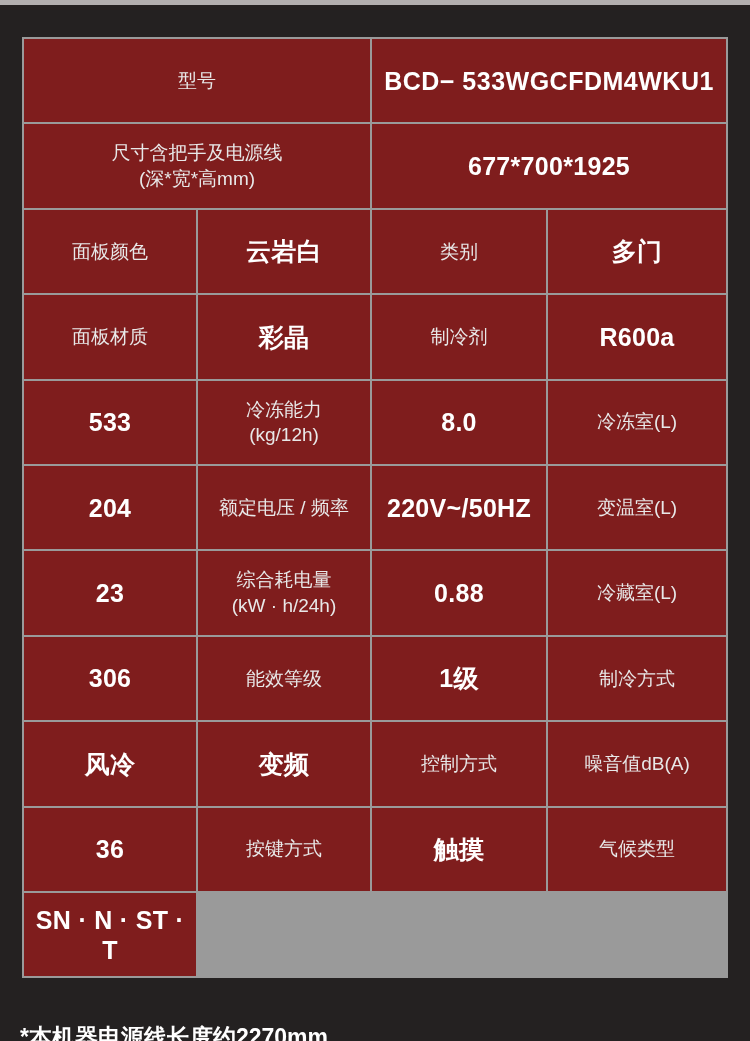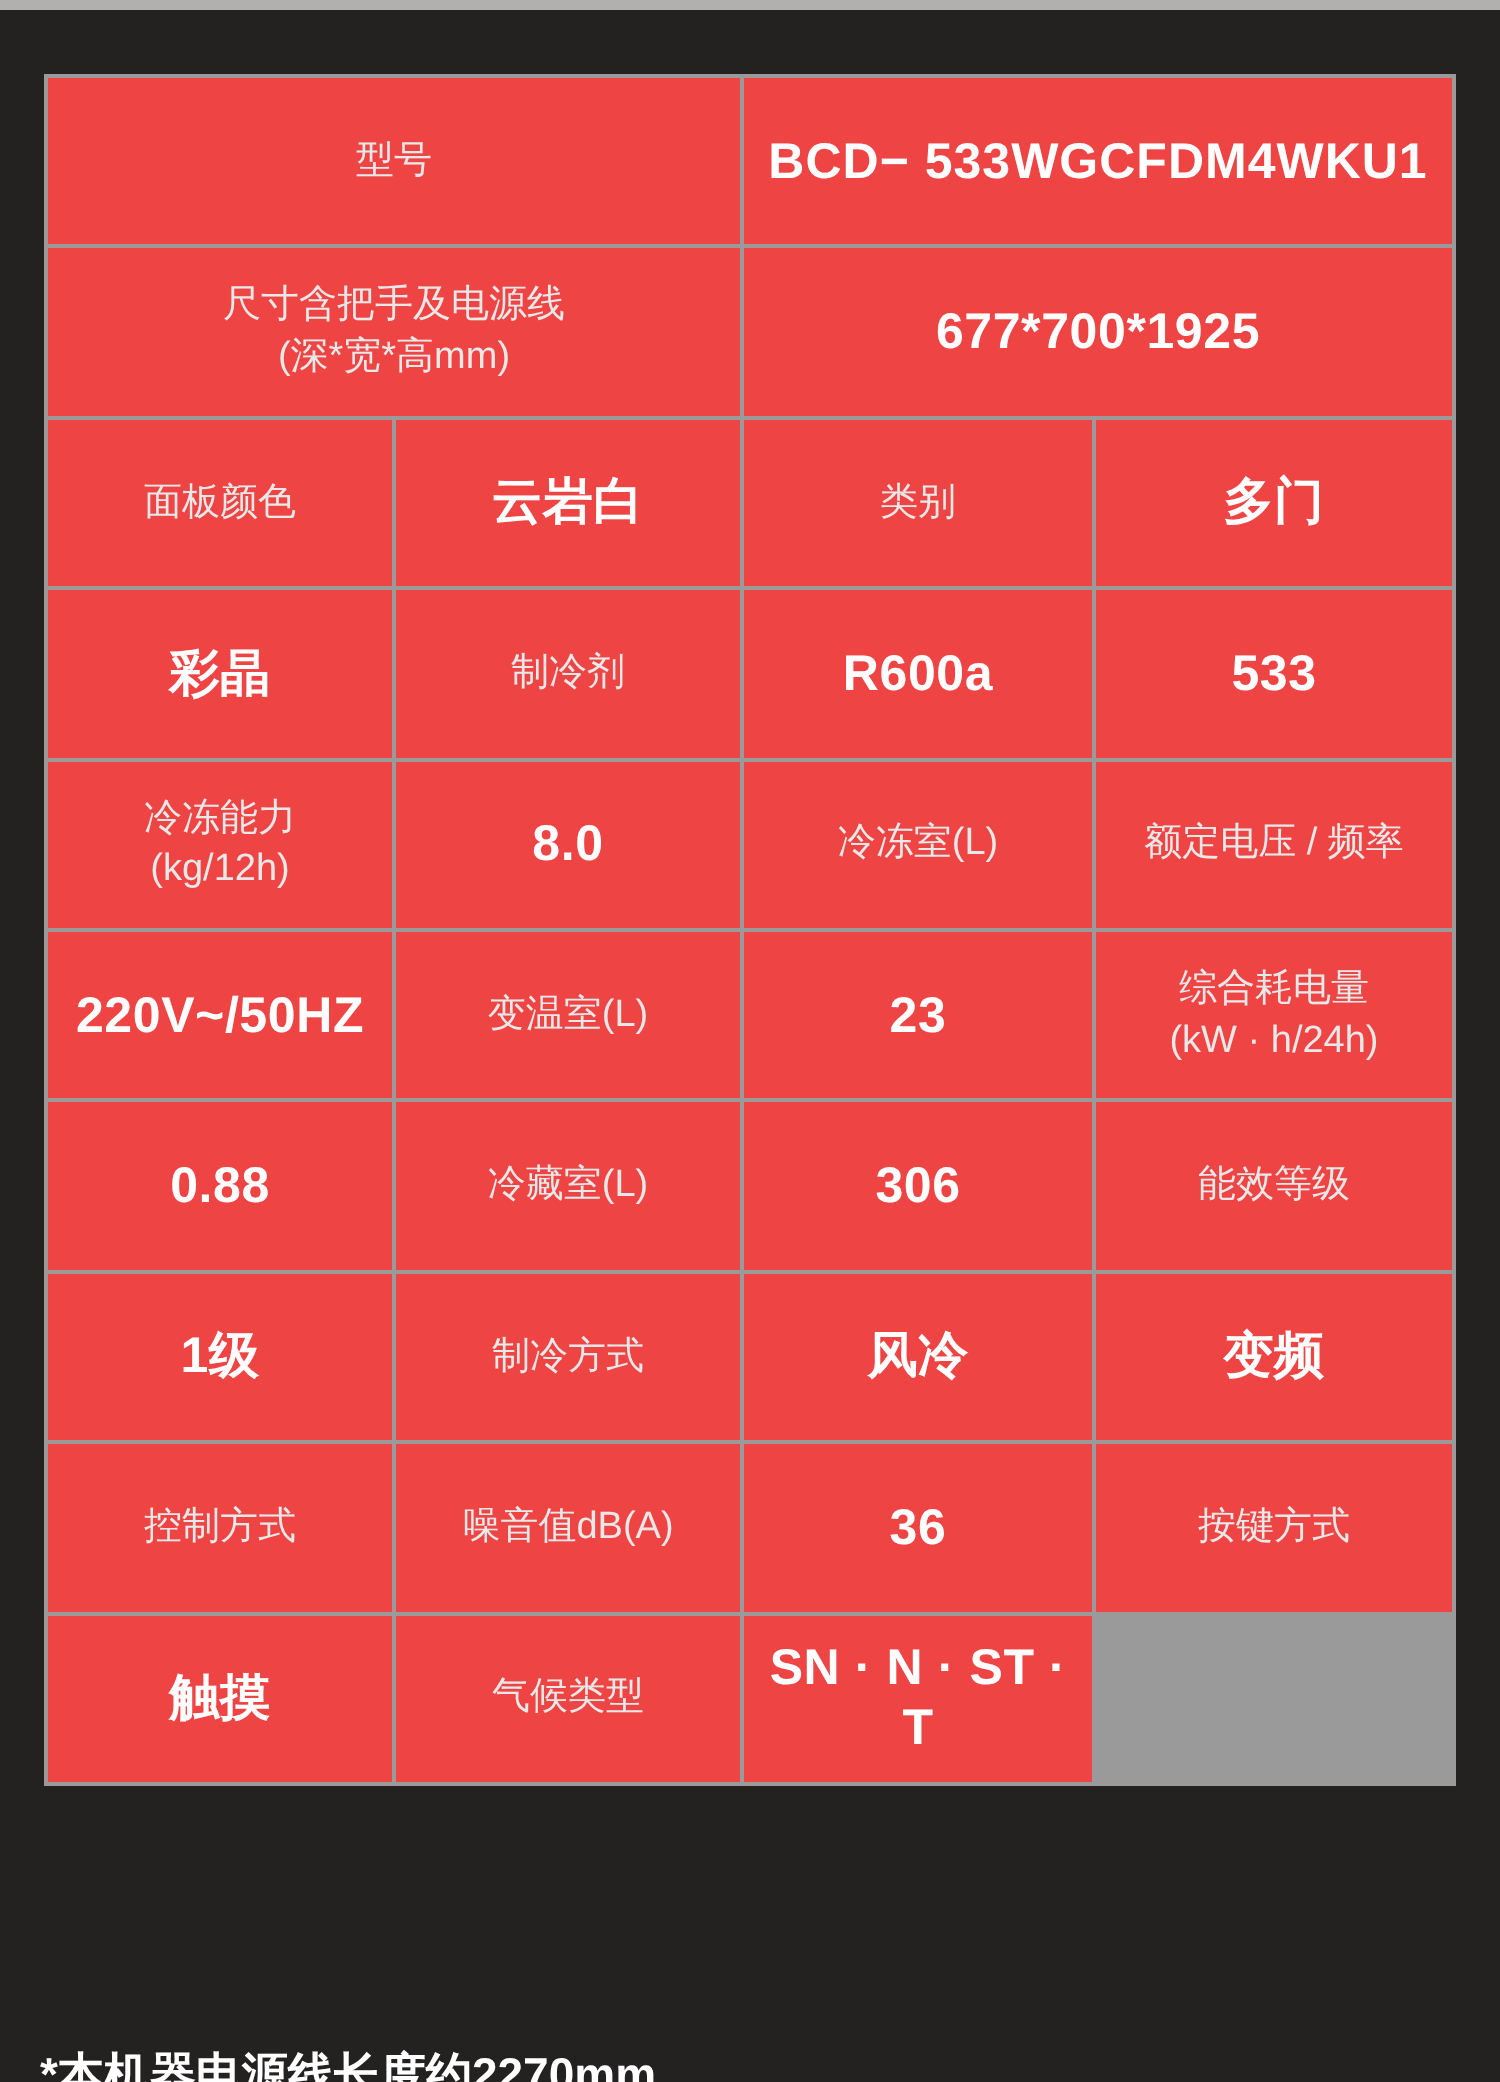--- a/index.html
+++ b/index.html
@@ -23,21 +23,21 @@
     left: 22px; top: 37px;
     width: 706px;
     background: #9a9a9a;          
     padding: 2px;
     display: grid;
     grid-template-columns: 172px 172px 174px 178px;
     grid-auto-rows: 83.4px;
     gap: 2px;
   }
   .cell {
-    background: #ef4444;
+    background: #7f1d1d;
     display: flex;
     flex-direction: column;
     align-items: center;
     justify-content: center;
     text-align: center;
     padding: 4px 6px;
     overflow: hidden;
   }
   .span2 { grid-column: span 2; }
   .label {
@@ -95,20 +95,23 @@
     <span class="value">云岩白</span>
   </div>
   <div class="cell">
     <span class="label">类别</span>
   </div>
   <div class="cell">
     <span class="value">多门</span>
   </div>
 
   <div class="cell">
+    <span class="label">面板材质</span>
+  </div>
+  <div class="cell">
     <span class="value">彩晶</span>
   </div>
   <div class="cell">
     <span class="label">制冷剂</span>
   </div>
   <div class="cell">
     <span class="value">R600a</span>
   </div>
 
   <div class="cell">
@@ -119,20 +122,23 @@
     <span class="label">(kg/12h)</span>
   </div>
   <div class="cell">
     <span class="value">8.0</span>
   </div>
 
   <div class="cell">
     <span class="label">冷冻室(L)</span>
   </div>
   <div class="cell">
+    <span class="value">204</span>
+  </div>
+  <div class="cell">
     <span class="label">额定电压 / 频率</span>
   </div>
   <div class="cell">
     <span class="value">220V~/50HZ</span>
   </div>
 
   <div class="cell">
     <span class="label">变温室(L)</span>
   </div>
   <div class="cell">

